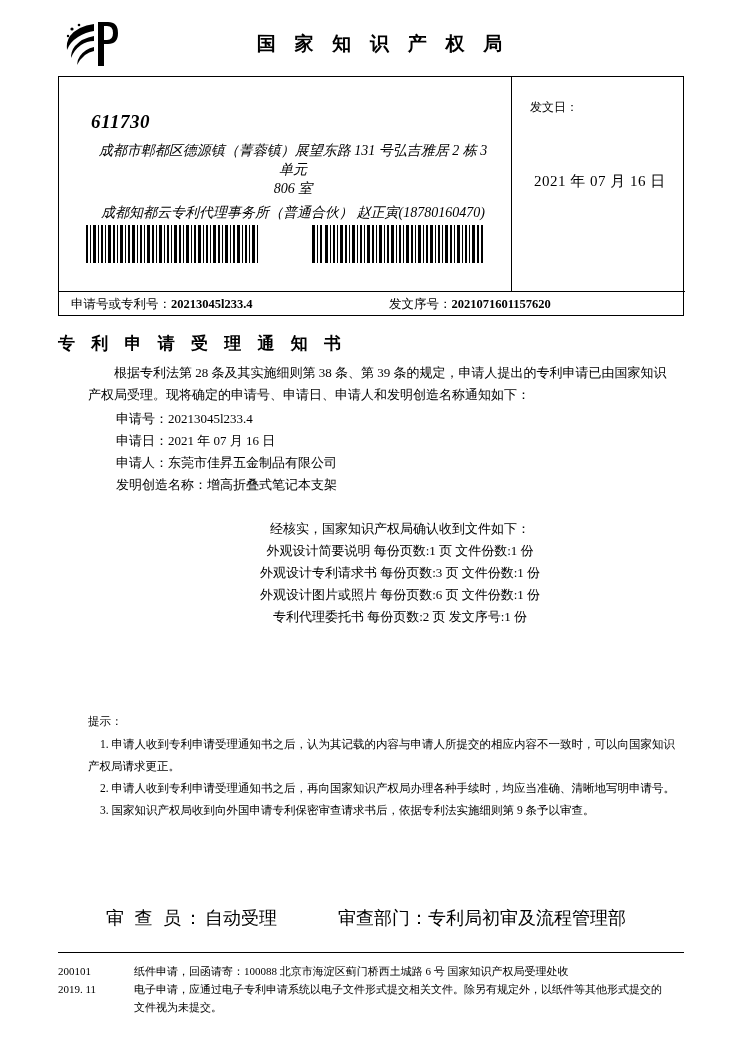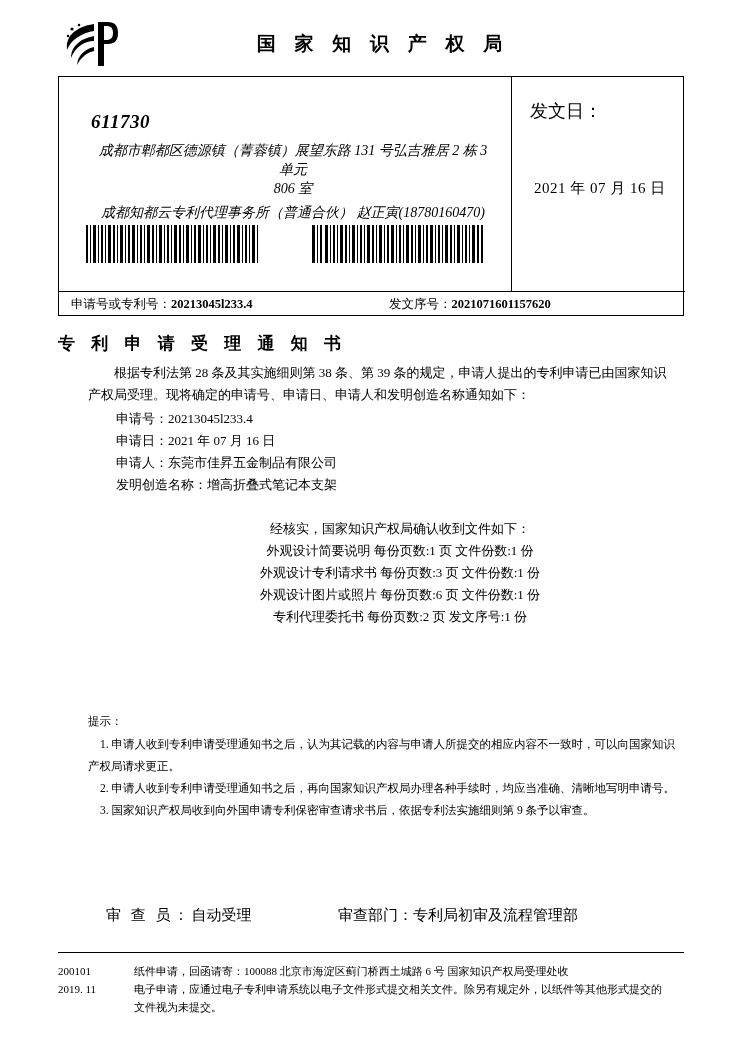--- a/index.html
+++ b/index.html
@@ -101,21 +101,21 @@
   .date-block {
     position: absolute;
     left: 453px;
     top: 0;
     width: 172px;
     height: 214px;
     box-sizing: border-box;
     padding: 22px 0 0 18px;
   }
   .date-label {
-    font-size: 18px;
+    font-size: 12px;
   }
   .date-value {
     font-size: 15px;
     margin-top: 56px;
     margin-left: 4px;
     letter-spacing: 0.5px;
   }
   
   .barcodes {
     position: absolute;
@@ -209,21 +209,21 @@
   .note-item {
     text-indent: 12px;
     line-height: 22px;
   }
   
   .sig-row {
     position: absolute;
     left: 58px;
     top: 906px;
     width: 626px;
-    font-size: 15px;
+    font-size: 18px;
     display: flex;
   }
   .sig-left {
     width: 280px;
     padding-left: 48px;
     box-sizing: border-box;
   }
   .sig-right {
     flex: 1;
   }

